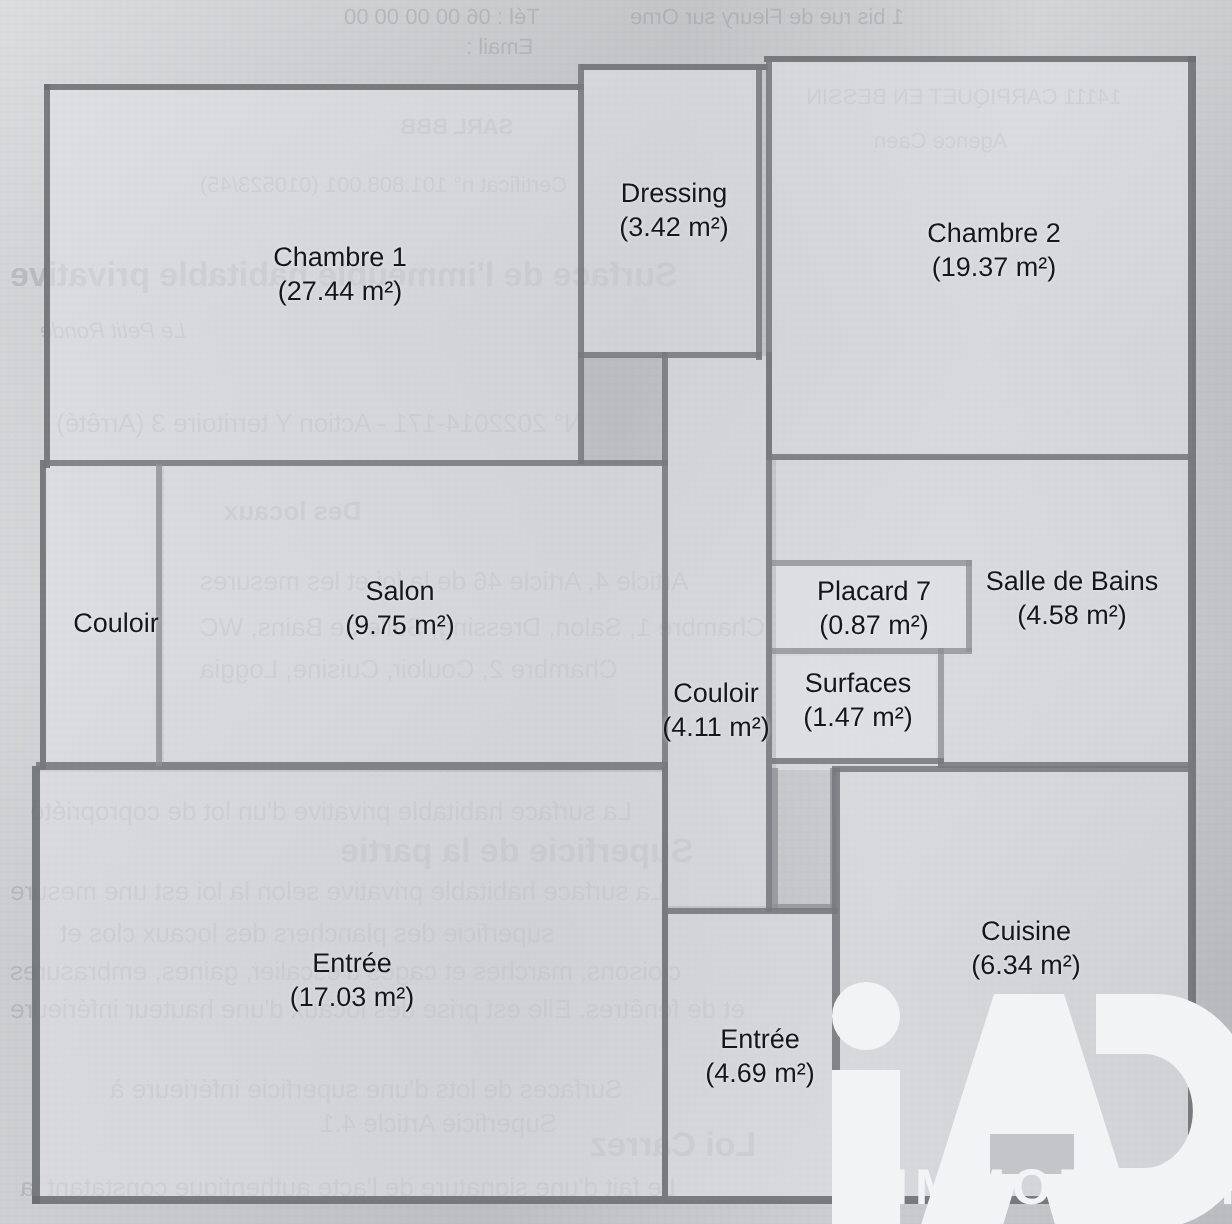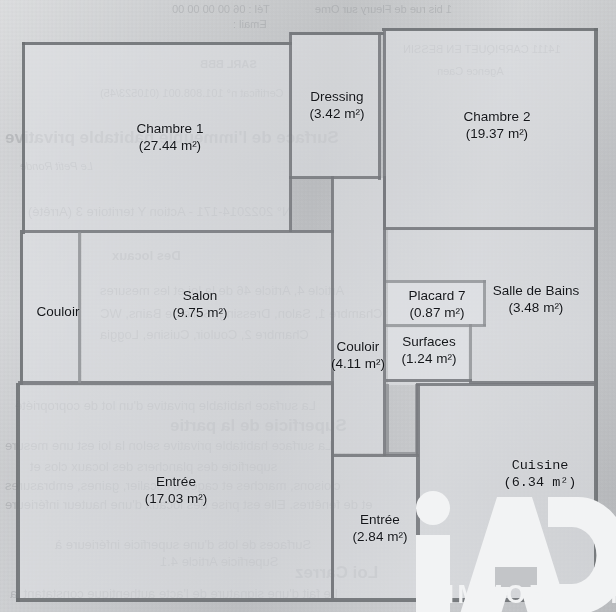--- a/index.html
+++ b/index.html
@@ -214,43 +214,43 @@
         </div>
         <div class="label" style="left: 58px; top: 303px;">
           <span class="nm">Couloir</span>
         </div>
         <div class="label" style="left: 200px; top: 287px;">
           <span class="nm">Salon</span>
           <span class="ar">(9.75 m²)</span>
         </div>
         <div class="label" style="left: 536px; top: 242px; margin-top: 40px;">
           <span class="nm">Salle de Bains</span>
-          <span class="ar">(3.48 m²)</span>
+          <span class="ar">(4.58 m²)</span>
         </div>
         <div class="label" style="left: 437px; top: 287px;">
           <span class="nm">Placard 7</span>
           <span class="ar">(0.87 m²)</span>
         </div>
         <div class="label" style="left: 429px; top: 333px;">
           <span class="nm">Surfaces</span>
-          <span class="ar">(1.24 m²)</span>
+          <span class="ar">(1.47 m²)</span>
         </div>
         <div class="label" style="left: 358px; top: 338px;">
           <span class="nm">Couloir</span>
           <span class="ar">(4.11 m²)</span>
         </div>
         <div class="label" style="left: 176px; top: 473px;">
           <span class="nm">Entrée</span>
           <span class="ar">(17.03 m²)</span>
         </div>
         <div class="label" style="left: 380px; top: 511px;">
           <span class="nm">Entrée</span>
-          <span class="ar">(2.84 m²)</span>
-        </div>
-        <div class="label" style="left: 540px; top: 457px; font-family: Liberation Mono, monospace;">
+          <span class="ar">(4.69 m²)</span>
+        </div>
+        <div class="label" style="left: 513px; top: 457px;">
           <span class="nm">Cuisine</span>
           <span class="ar">(6.34 m²)</span>
         </div>
       </div>
   </div>
 
   <div id="logo">
     <svg width="215" height="125" viewBox="0 0 215 125" aria-hidden="true">
 
       <circle cx="28" cy="19" r="17" fill="#f2f3f4"></circle>

